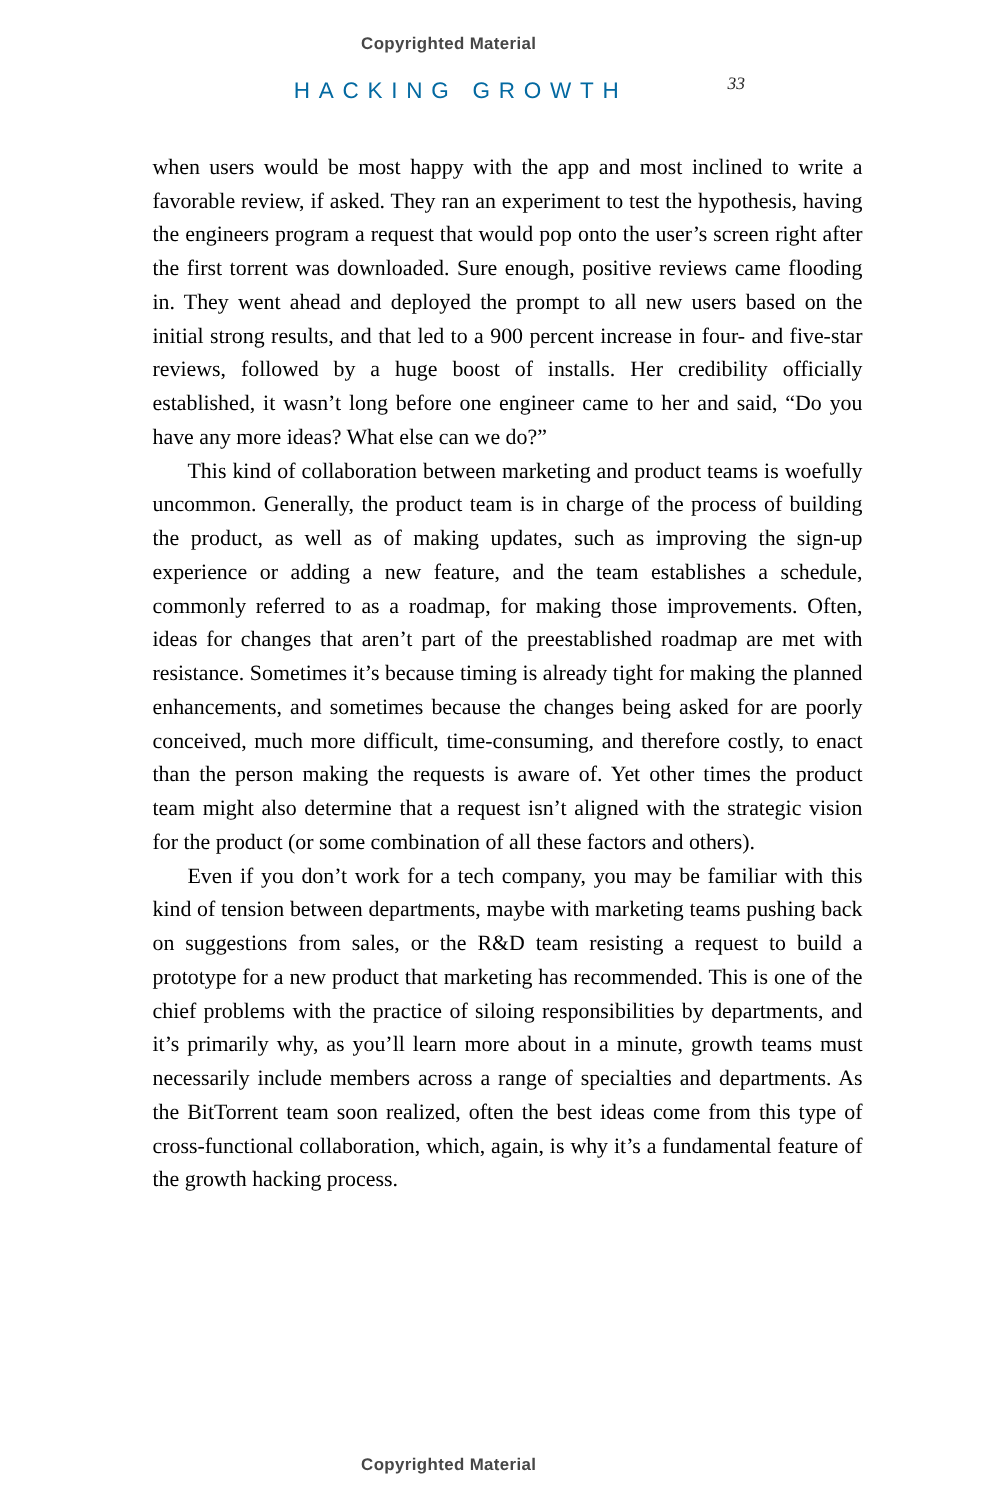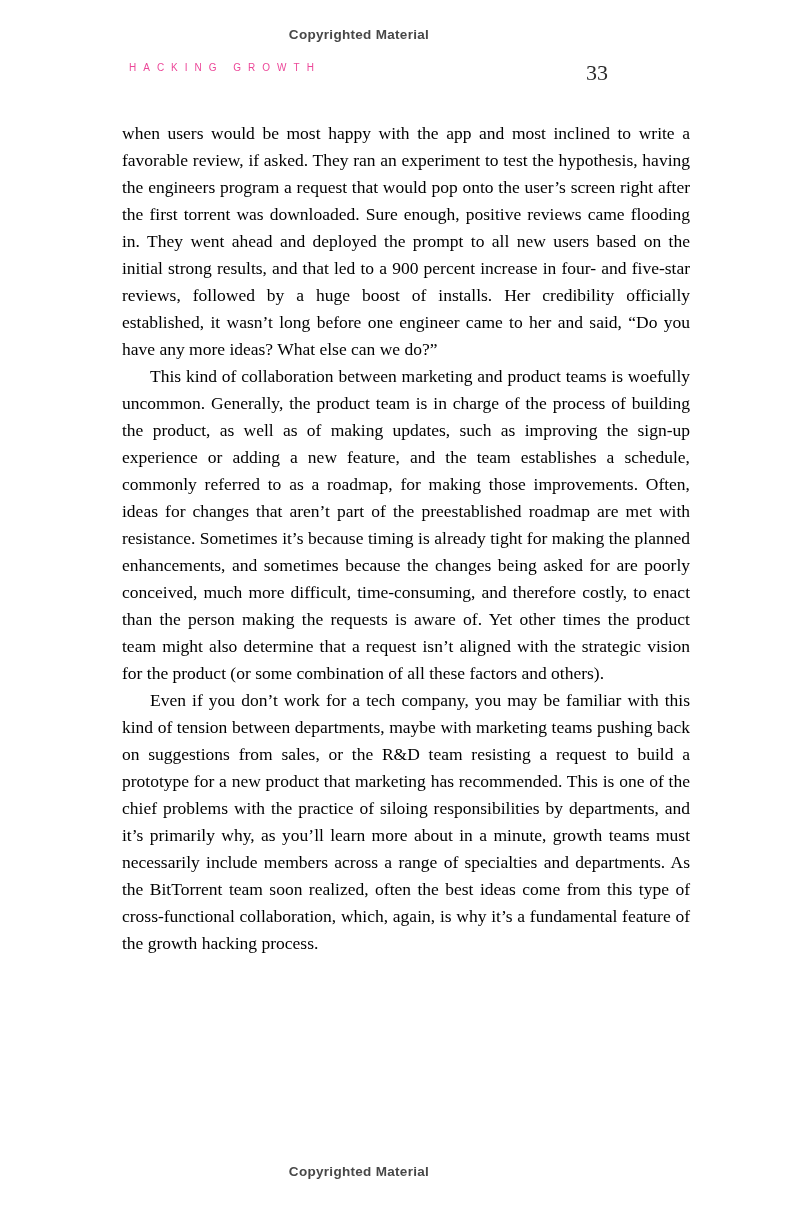--- a/index.html
+++ b/index.html
@@ -23,33 +23,35 @@
     color: #474747;
     letter-spacing: 0.3px;
   }
   .running-header {
     position: relative;
     margin: 20px 110px 0 122px; 
     height: 22px;
   }
   .book-title {
     display: block;
+    text-align: center;
     font-family: "Liberation Sans", sans-serif;
     font-weight: 500;
-    font-size: 10px;
+    font-size: 18px;
     letter-spacing: 7px;
-    color: #ec4899;
+    color: #0369a1;
     padding-left: 7px; 
   }
   .page-number {
     position: absolute;
-    right: 0;
+    right: 12px;
     top: -2px;
     font-family: "Liberation Serif", serif;
-    font-size: 22px;
+    font-style: italic;
+    font-size: 14px;
     color: #2b2b2b;
   }
   .body-text {
     margin: 36px 110px 0 122px;
     width: 568px;
     font-family: "Liberation Serif", serif;
     font-size: 17.5px;
     line-height: 27px;
     color: #000000;
     text-align: justify;

